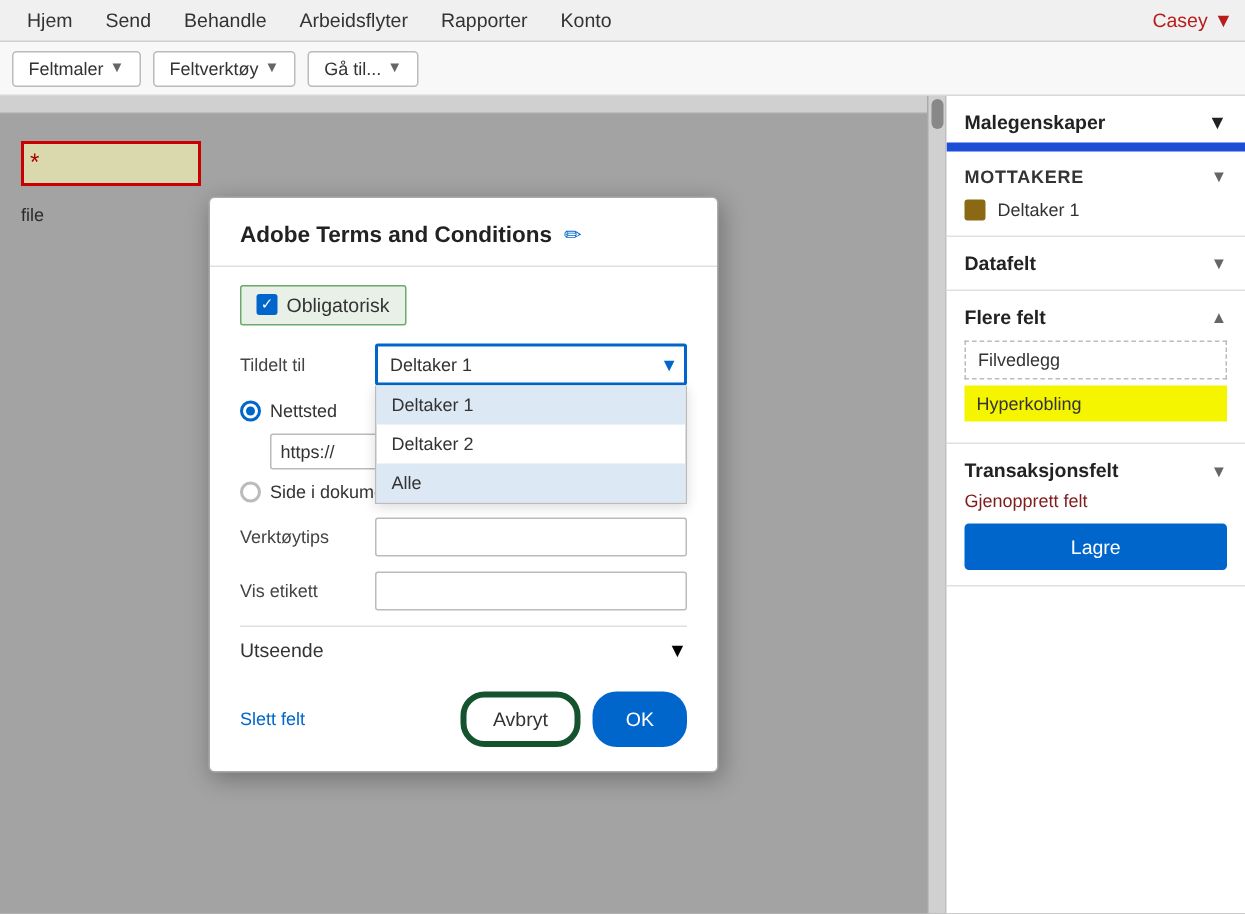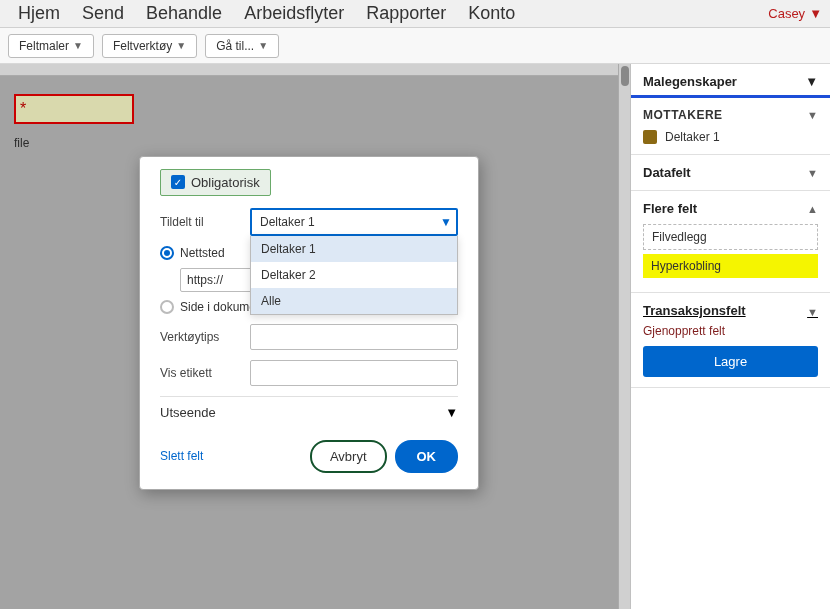--- a/index.html
+++ b/index.html
@@ -11,21 +11,21 @@
       border-bottom: 1px solid #d0d0d0;
       display: flex;
       align-items: center;
       height: 28px;
       padding: 0 8px;
       justify-content: space-between;
     }
     .menu-items { display: flex; gap: 2px; }
     .menu-item {
       padding: 4px 10px;
-      font-size: 18px;
+      font-size: 13px;
       color: #333;
       cursor: pointer;
       border-radius: 2px;
     }
     .user-area { display: flex; align-items: flex-start; gap: 4px; font-size: 13px; color: #b91c1c; cursor: pointer; }
 
     
     .toolbar {
       background: #f8f8f8;
       border-bottom: 1px solid #d8d8d8;
@@ -220,26 +220,26 @@
     .section-label { font-size: 13px; color: #333; font-weight: 500; }
 
     
     .dialog-footer {
       padding: 12px 20px 0 20px;
       display: flex; align-items: center; justify-content: space-between;
     }
     .btn-link { color: #0066cc; background: none; border: none; font-size: 12px; cursor: pointer; text-decoration: none; }
     .btn-group { display: flex; gap: 8px; }
     .btn-outline {
-      padding: 7px 18px; border: 2px solid #14532d; border-radius: 16px; background: white;
+      padding: 7px 18px; border: 4px solid #14532d; border-radius: 16px; background: white;
       font-size: 13px; color: #333; cursor: pointer;
     }
     .btn-primary {
       padding: 7px 22px; border: none; border-radius: 16px; background: #0066cc;
-      font-size: 13px; color: white; cursor: pointer; font-weight: bold;
+      font-size: 13px; color: white; cursor: pointer;
     }
 
     
     .right-panel {
       width: 200px;
       background: white;
       border-left: 1px solid #c0c0c0;
       display: flex;
       flex-direction: column;
       overflow-y: auto;
@@ -258,21 +258,21 @@
     .mottaker-item {
       display: flex; align-items: center; gap: 8px; margin-top: 8px;
     }
     .mottaker-color { width: 14px; height: 14px; background: #8B6914; border-radius: 2px; flex-shrink: 0; }
     .mottaker-label { font-size: 12px; color: #333; }
 
     .section-title-main {
       font-size: 13px; font-weight: 600; color: #222; padding: 10px 12px 6px;
       display: flex; align-items: center; justify-content: space-between;
       cursor: pointer;
-      border-bottom: 3px solid #1d4ed8;
+      border-bottom: 6px solid #1d4ed8;
     }
 
     .datafelt-row {
       display: flex; align-items: center; justify-content: space-between;
       padding: 10px 12px;
       border-bottom: 1px solid #e0e0e0;
       cursor: pointer;
     }
     .flerfelt-row {
       padding: 10px 12px;
@@ -295,21 +295,21 @@
       color: #333;
       border: 1px dashed #bbb;
       margin-bottom: 4px;
       cursor: pointer;
     }
 
     .transaksjonfelt-row {
       padding: 10px 12px;
       border-bottom: 1px solid #e0e0e0;
     }
-    .transaksjonfelt-header { display: flex; align-items: flex-end; justify-content: space-between; cursor: pointer; margin-bottom: 6px; text-decoration: underline; }
+    .transaksjonfelt-header { display: flex; align-items: flex-end; justify-content: space-between; cursor: pointer; margin-bottom: 6px; }
     .transaksjonfelt-title { font-size: 13px; font-weight: 600; color: #222; }
     .gjenopprett-link { color: #7f1d1d; font-size: 12px; cursor: pointer; text-decoration: none; display: block; margin-bottom: 8px; }
     .lagre-btn {
       width: 100%; background: #0066cc; color: white; border: none; border-radius: 3px;
       padding: 8px; font-size: 13px; cursor: pointer;
     }
 
     
     .file-text { font-size: 11px; color: #444; margin-top: 4px; }
   </style>
@@ -358,20 +358,24 @@
 
     <div class="field-stub" style="top:30px;left:14px;">
       <span style="color:#cc0000;font-size:16px;">*</span>
     </div>
 
     <div class="file-text" style="position:absolute;top:68px;left:14px;font-size:12px;color:#333;">file</div>
 
     <div class="dialog-overlay" style="top:12px;left:0;right:12px;bottom:0;">
       <div class="dialog" style="margin-top:-40px;">
 
+        <div class="dialog-title-bar">
+          <span class="dialog-title">Adobe Terms and Conditions</span>
+          <span class="edit-icon">✏</span>
+        </div>
 
         <div class="dialog-body">
 
           <div class="checkbox-row">
             <div class="checkbox-box">✓</div>
             <span class="checkbox-label">Obligatorisk</span>
           </div>
 
           <div class="form-row">
             <span class="form-label">Tildelt til</span>

